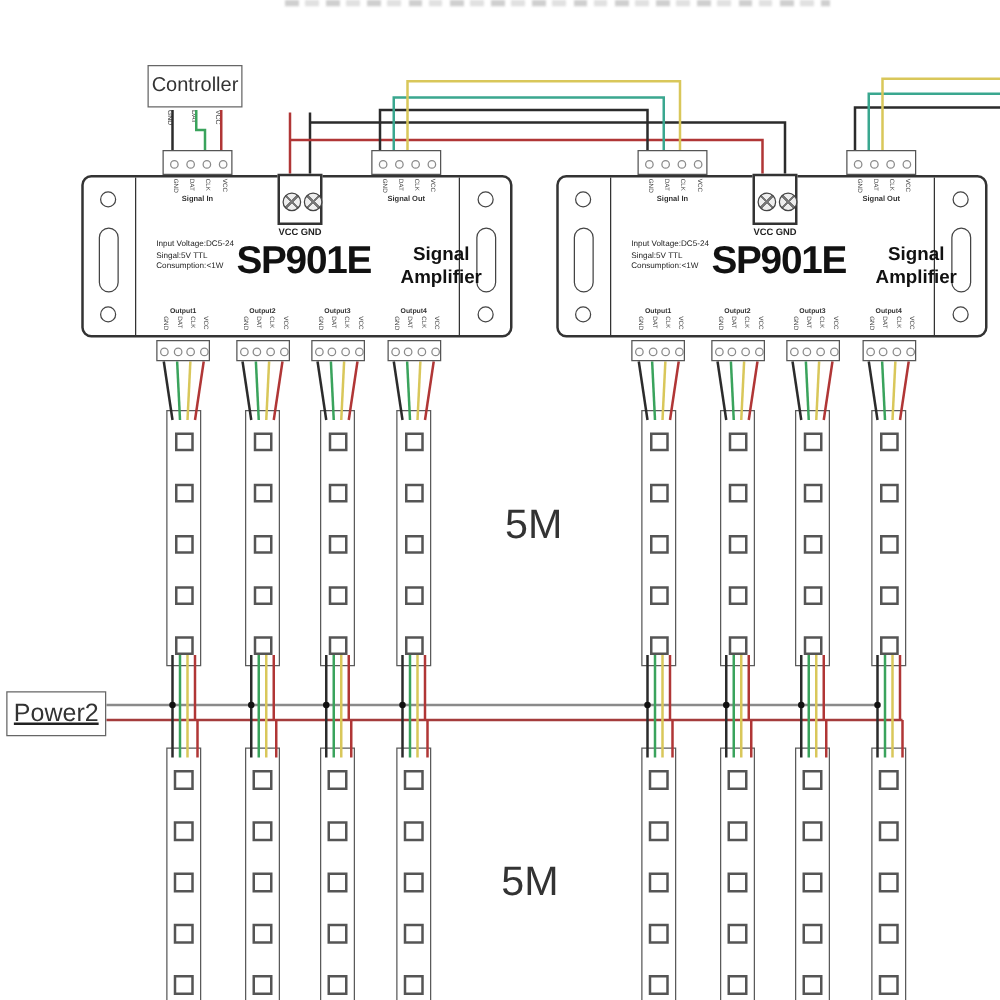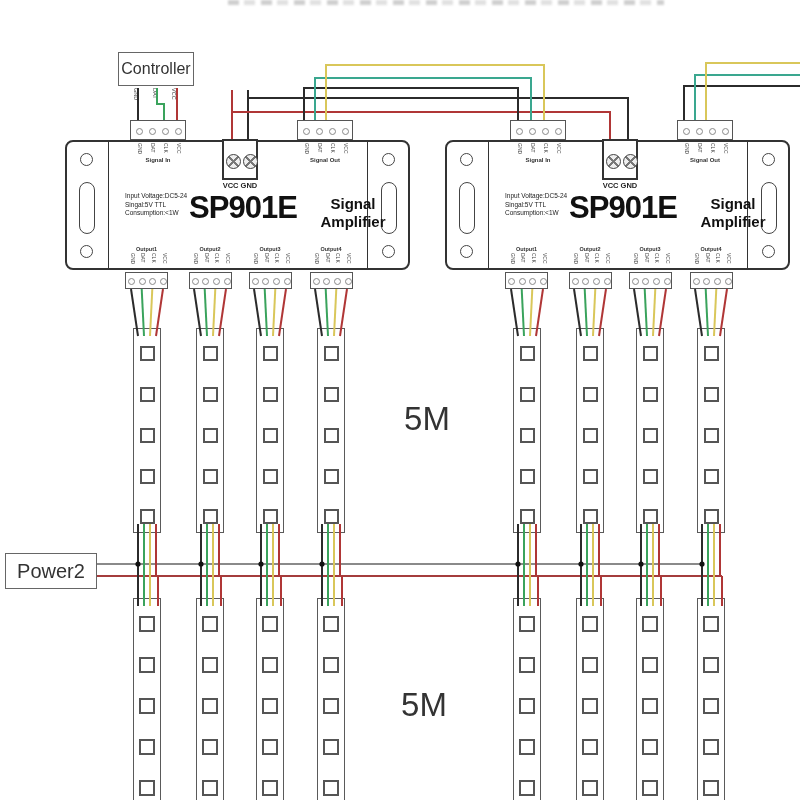--- a/index.html
+++ b/index.html
@@ -27,21 +27,21 @@
 
   <div class="abs topblur" style="left:228px;top:0;width:436px;height:5px;"></div>
 
   <div class="abs box" style="left:118px;top:52px;width:76px;height:34px;">
     <span style="font-size:16px;color:#333;">Controller</span>
   </div>
   <span class="abs vtext" style="left:132px;top:88px;font-size:5.5px;">GND</span>
   <span class="abs vtext" style="left:151px;top:88px;font-size:5.5px;">DAT</span>
   <span class="abs vtext" style="left:170px;top:88px;font-size:5.5px;">VCC</span>
 
-  <div class="abs box" style="left:5px;top:553px;width:92px;height:36px;">
+  <div class="abs box" style="left:5px;top:553px;width:80px;height:36px;text-decoration:underline;">
     <span style="font-size:20px;color:#333;">Power2</span>
   </div>
 
   <div class="abs ctr" style="left:377px;top:400px;width:100px;font-size:33px;color:#333;">5M</div>
   <div class="abs ctr" style="left:374px;top:686px;width:100px;font-size:33px;color:#333;">5M</div>
 
   <div id="strips">
       <div class="strip" style="position: absolute; box-sizing: border-box; left: 133px; top: 328px; width: 28px; height: 205px;">
         <div class="led" style="position: absolute; box-sizing: border-box; left: 5.5px; top: 17px; width: 15px; height: 15px;"></div>
         <div class="led" style="position: absolute; box-sizing: border-box; left: 5.5px; top: 58px; width: 15px; height: 15px;"></div>

